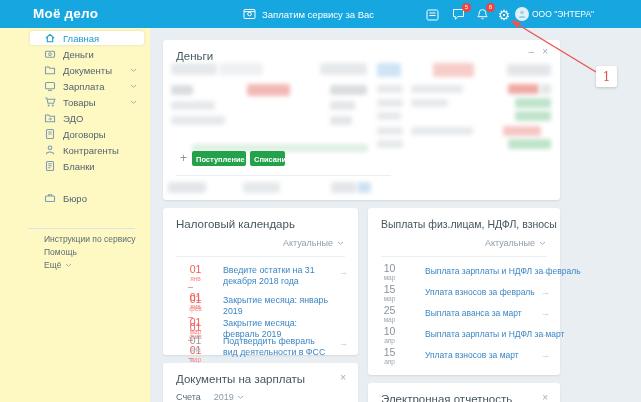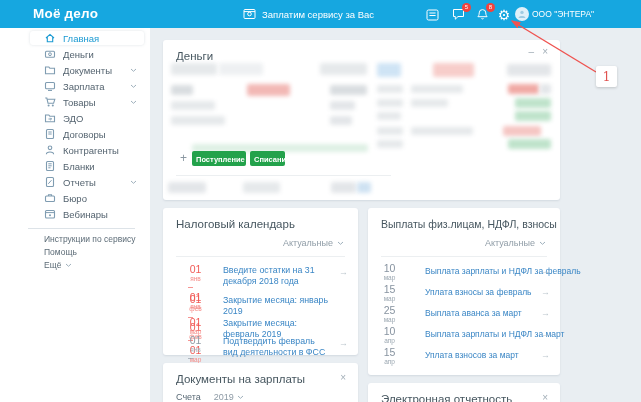--- a/index.html
+++ b/index.html
@@ -20,21 +20,21 @@
   .badge { position:absolute; top:-4px; right:-5px; min-width:9px; height:9px;
     background:#f4423c; border-radius:5px; color:#fff; font-size:6px;
     line-height:9px; text-align:center; padding:0 1px; }
   .gear-glyph { color:#fff; font-size:14px; line-height:14px; font-family:"DejaVu Sans",sans-serif; }
   .avatar { position:absolute; top:7px; width:14px; height:14px; border-radius:50%;
     background:#dff0f9; display:flex; align-items:center; justify-content:center; cursor:pointer; }
   .company { position:absolute; left:532px; top:0; line-height:28px; color:#fff;
     font-size:8.5px; cursor:pointer; white-space:nowrap; }
   
   .sidebar { position:absolute; left:0; top:28px; width:150px; height:374px;
-    background:#ffffff; }
+    background:#fef9c3; }
   .nav-item { position:absolute; left:30px; width:114px; height:14px;
     display:flex; align-items:center; gap:7px; padding-left:14px;
     border-radius:3px; cursor:pointer; }
   .nav-item .lbl { font-size:9.5px; color:#54636f; white-space:nowrap; }
   .nav-item.active { background:#fff; box-shadow:0 0 3px rgba(120,140,155,.25); }
   .nav-item.active .lbl { color:#1b9ad2; }
   .nav-chev { position:absolute; right:7px; top:5px; }
   .side-divider { position:absolute; left:28px; top:200px; width:107px; height:1px;
     background:#dde3e8; }
   .side-link { position:absolute; left:30px; padding-left:14px; font-size:8.5px;
@@ -245,55 +245,31 @@
         <svg class="ic" width="12" height="12" viewBox="0 0 12 12">
           <rect x="2.5" y="1.5" width="7" height="9" rx="1" fill="none" stroke="#7f9cb1" stroke-width="1.1"></rect>
           <line x1="4.3" y1="3.8" x2="7.7" y2="3.8" stroke="#7f9cb1" stroke-width="1"></line>
           <line x1="4.3" y1="5.8" x2="7.7" y2="5.8" stroke="#7f9cb1" stroke-width="1"></line>
           <line x1="4.3" y1="7.8" x2="6.5" y2="7.8" stroke="#7f9cb1" stroke-width="1"></line>
         </svg>
       </span>
     <span class="lbl">Бланки</span>
   </div>
 
-  <div class="nav-item" style="top:147px">
-    <span>
-        <svg class="ic" width="12" height="12" viewBox="0 0 12 12">
-          <rect x="2.5" y="1.5" width="7" height="9" rx="1" fill="none" stroke="#7f9cb1" stroke-width="1.1"></rect>
-          <path d="M4.3 7.8 L7.5 4.2" stroke="#7f9cb1" stroke-width="1"></path>
-        </svg>
-      </span>
-    <span class="lbl">Отчеты</span>
-    <span class="nav-chev">
-        <svg class="ic" width="7" height="5" viewBox="0 0 7 5">
-          <polyline points="1,1 3.5,3.3 6,1" fill="none" stroke="#9fb0bc" stroke-width="1"></polyline>
-        </svg>
-      </span>
-  </div>
 
   <div class="nav-item" style="top:163px">
     <span>
         <svg class="ic" width="12" height="12" viewBox="0 0 12 12">
           <rect x="1.5" y="4" width="9" height="5.5" rx="1" fill="none" stroke="#7f9cb1" stroke-width="1.1"></rect>
           <path d="M4.5 4 V2.8 h3 V4" fill="none" stroke="#7f9cb1" stroke-width="1.1"></path>
         </svg>
       </span>
     <span class="lbl">Бюро</span>
   </div>
 
-  <div class="nav-item" style="top:179px">
-    <span>
-        <svg class="ic" width="12" height="12" viewBox="0 0 12 12">
-          <rect x="1.5" y="2.5" width="9" height="7.5" rx="1" fill="none" stroke="#7f9cb1" stroke-width="1.1"></rect>
-          <line x1="1.5" y1="4.6" x2="10.5" y2="4.6" stroke="#7f9cb1" stroke-width="1"></line>
-          <circle cx="6" cy="7.2" r="1" fill="#7f9cb1"></circle>
-        </svg>
-      </span>
-    <span class="lbl">Вебинары</span>
-  </div>
 
   <div class="side-divider"></div>
 
   <div class="side-link" style="top:206px">Инструкции по сервису</div>
   <div class="side-link" style="top:219px">Помощь</div>
   <div class="side-link" style="top:232px">
     <span>Ещё</span>
     <span>
         <svg class="ic" width="7" height="5" viewBox="0 0 7 5">
           <polyline points="1,1 3.5,3.3 6,1" fill="none" stroke="#9fb0bc" stroke-width="1"></polyline>
@@ -442,21 +418,21 @@
         <span class="dmon">мар</span>
       </span>
     <span class="p-link">Выплата зарплаты и НДФЛ за февраль</span>
     <span class="go">→</span>
   </div>
   <div class="trow" style="top:76px;height:19px">
     <span class="pday">
         <span class="dday">15</span>
         <span class="dmon">мар</span>
       </span>
-    <span class="p-link">Уплата взносы за февраль</span>
+    <span class="p-link">Уплата взносов за февраль</span>
     <span class="go">→</span>
   </div>
   <div class="trow" style="top:97px;height:19px">
     <span class="pday">
         <span class="dday">25</span>
         <span class="dmon">мар</span>
       </span>
     <span class="p-link">Выплата аванса за март</span>
     <span class="go">→</span>
   </div>

